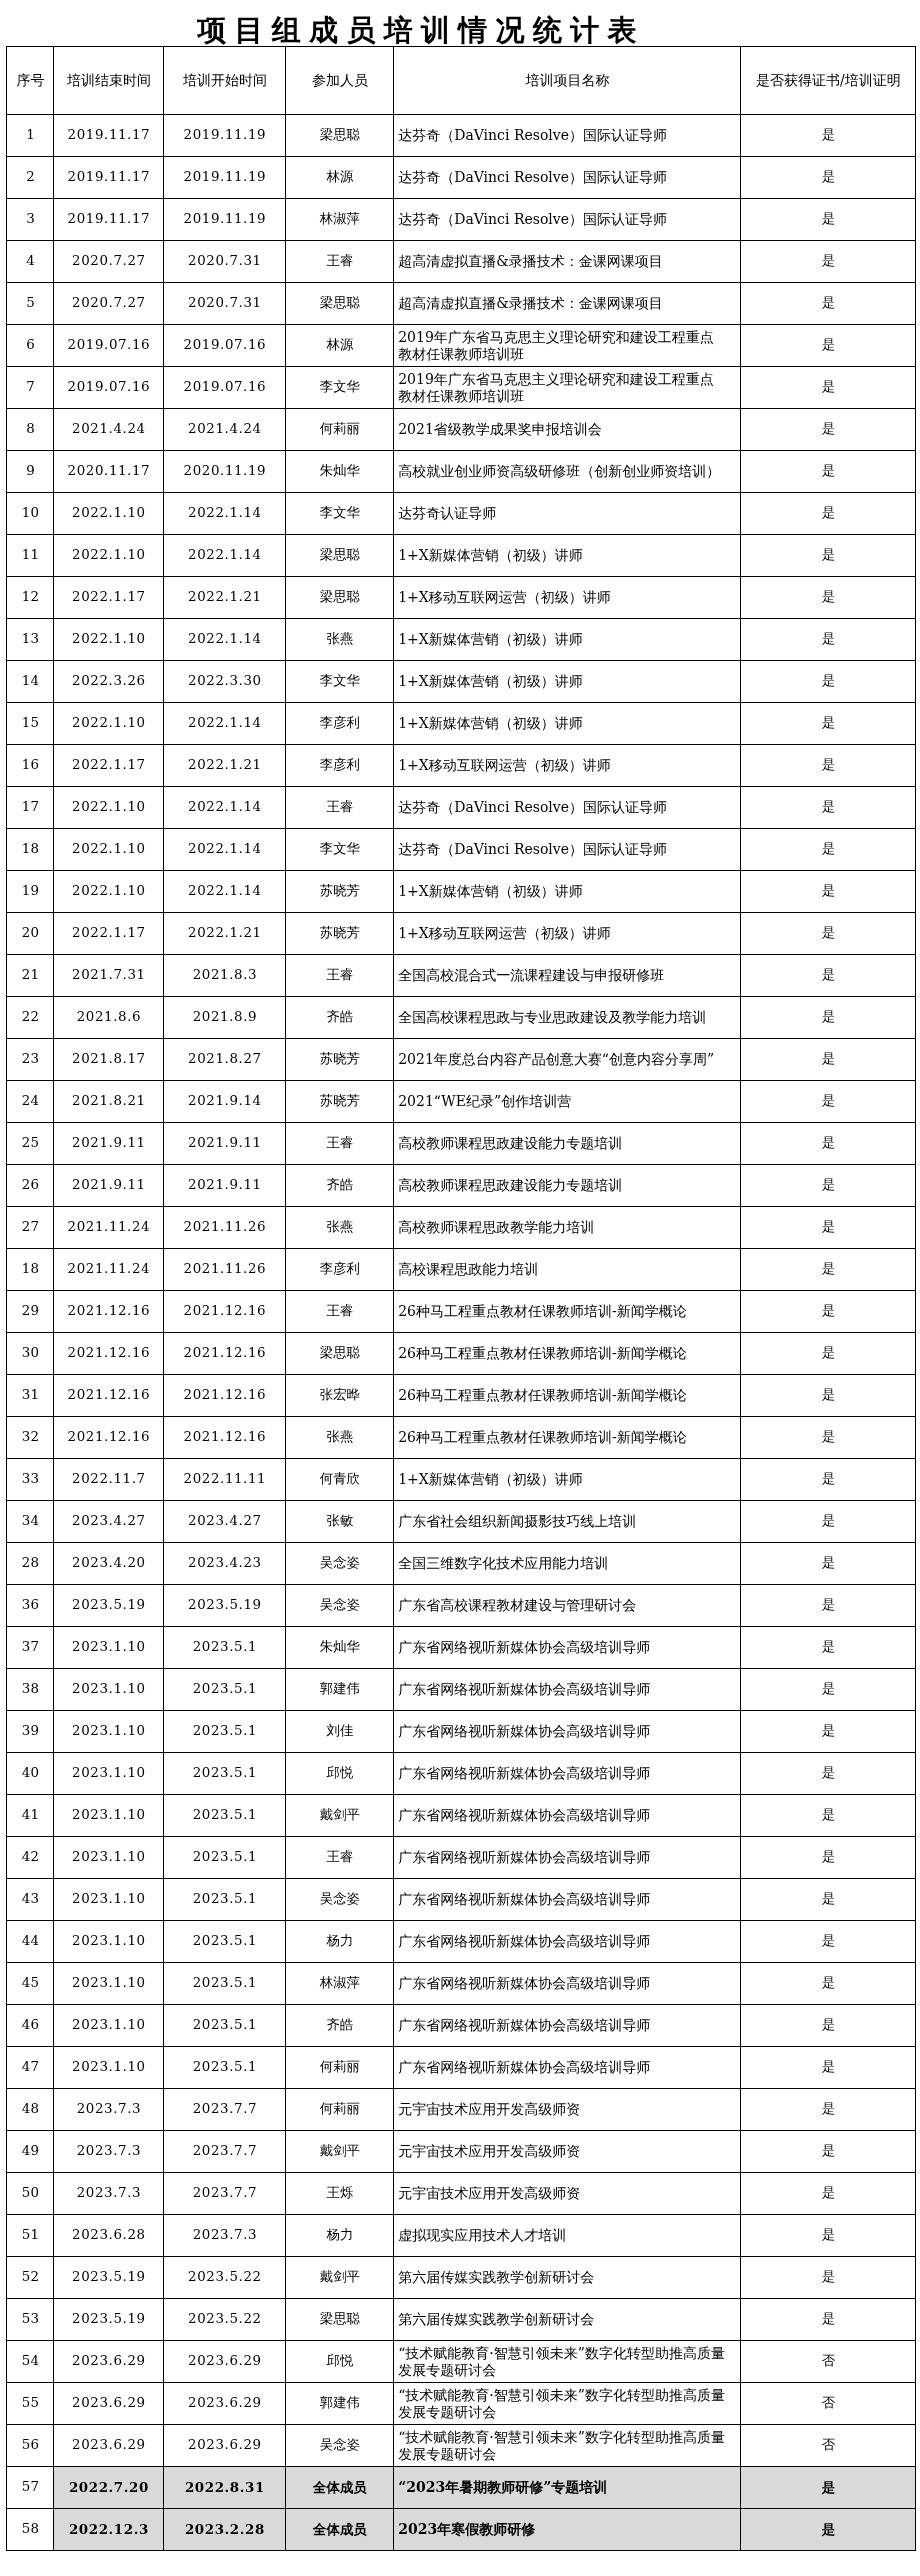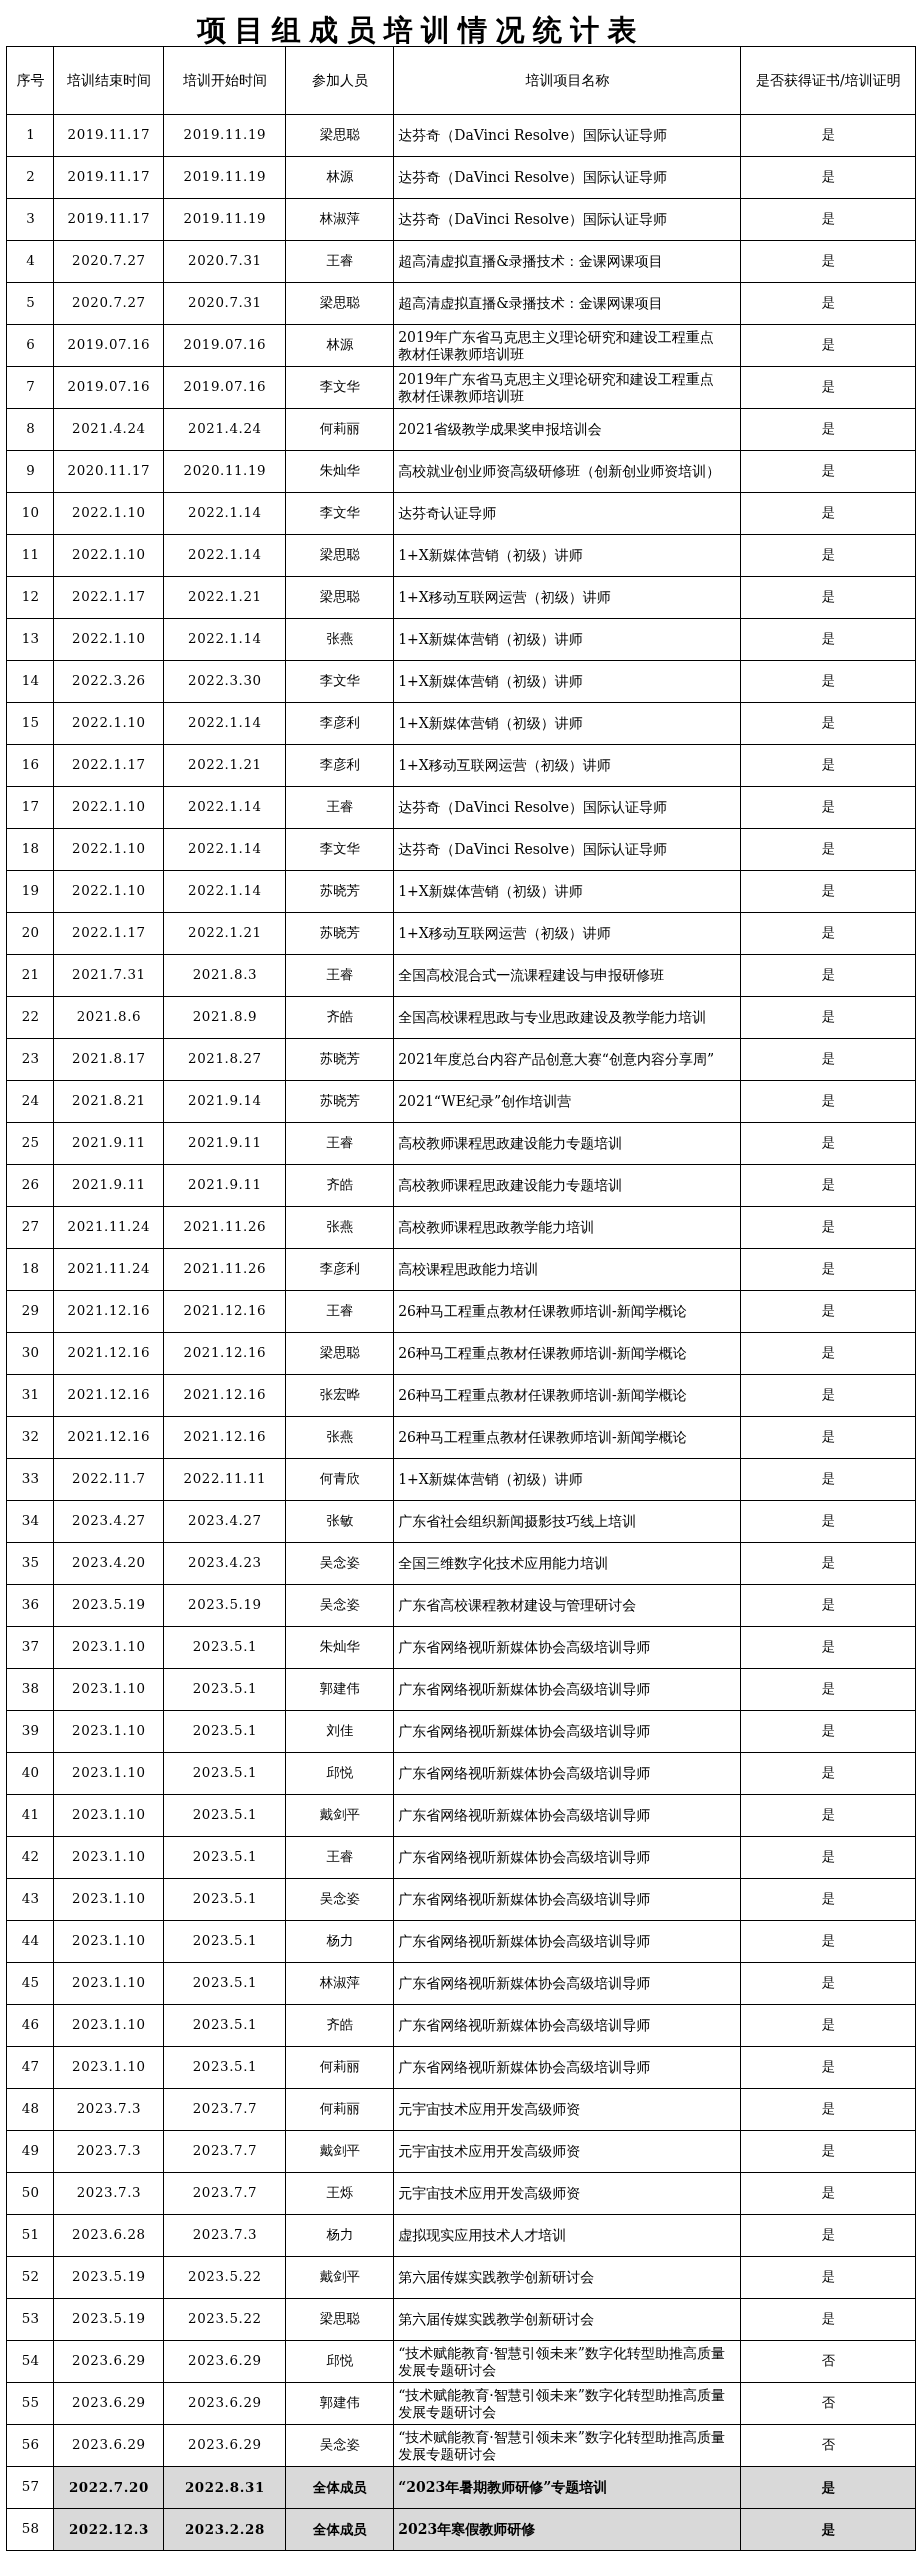--- a/index.html
+++ b/index.html
@@ -328,21 +328,21 @@
       </tr>
       <tr>
         <td class="c-no">34</td>
         <td class="c-end">2023.4.27</td>
         <td class="c-start">2023.4.27</td>
         <td class="c-person">张敏</td>
         <td class="c-project">广东省社会组织新闻摄影技巧线上培训</td>
         <td class="c-certified">是</td>
       </tr>
       <tr>
-        <td class="c-no">35</td>
+        <td class="c-no">28</td>
         <td class="c-end">2023.4.20</td>
         <td class="c-start">2023.4.23</td>
         <td class="c-person">吴念姿</td>
         <td class="c-project">全国三维数字化技术应用能力培训</td>
         <td class="c-certified">是</td>
       </tr>
       <tr>
         <td class="c-no">36</td>
         <td class="c-end">2023.5.19</td>
         <td class="c-start">2023.5.19</td>

